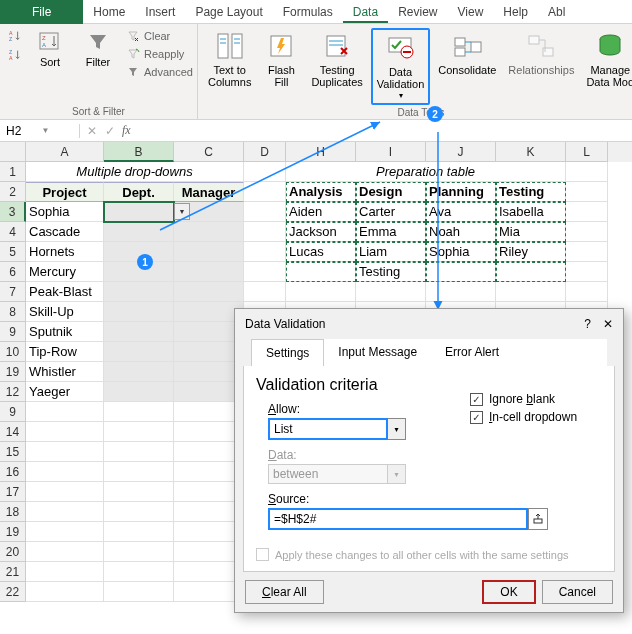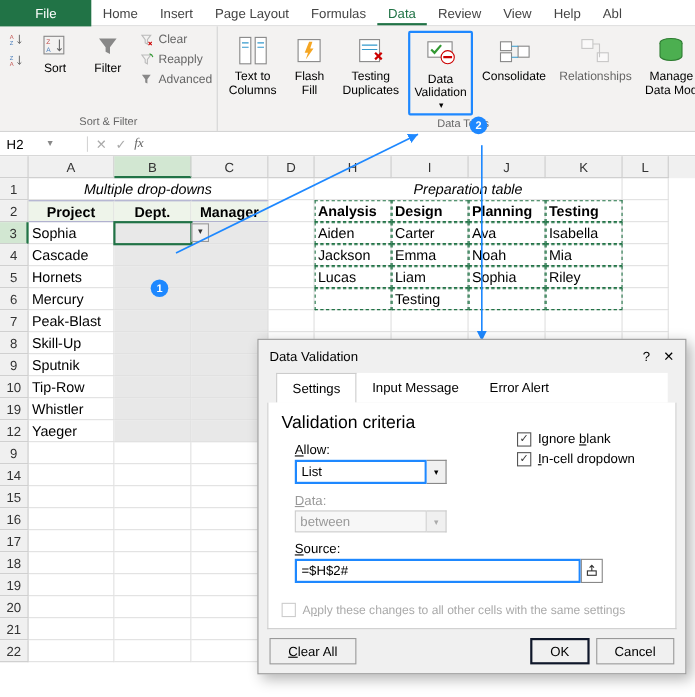--- a/index.html
+++ b/index.html
@@ -81,21 +81,21 @@
   .dlg-source-row { display: flex; align-items: stretch; gap: 0; }
   .dlg-source-row input { width: 260px; padding: 2px 4px; font-size: 12px; border: 2px solid #1e88ff; }
   .dlg-source-row .ref { width: 20px; border: 1px solid #888; background: #fff; display: flex; align-items: center; justify-content: center; }
   .dlg-checks { display: flex; flex-direction: column; gap: 4px; position: absolute; left: 226px; top: 26px; }
   .dlg-check { display: flex; gap: 6px; align-items: center; font-size: 12px; }
   .dlg-check .box { width: 13px; height: 13px; border: 1px solid #555; background: #fff; display: flex; align-items: center; justify-content: center; font-size: 10px; color: #333; }
   .dlg-apply { font-size: 11px; color: #aaa; display: flex; gap: 6px; align-items: center; margin-top: 18px; margin-left: 0; }
   .dlg-apply .box { width: 13px; height: 13px; border: 1px solid #ccc; }
   .dlg-footer { display: flex; justify-content: space-between; padding: 8px 10px; }
   .dlg-btn { padding: 3px 16px; font-size: 12px; background: #f0f0f0; border: 1px solid #999; cursor: pointer; }
-  .dlg-btn.primary { border: 2px solid #0f172a; }
+  .dlg-btn.primary { border: 2px solid #b91c1c; }
   .dlg-body-wrap { position: relative; }
 </style>
 </head>
 <body>
 
 <div class="tabs">
   <div class="tab file">File</div>
   <div class="tab">Home</div>
   <div class="tab">Insert</div>
   <div class="tab">Page Layout</div>

